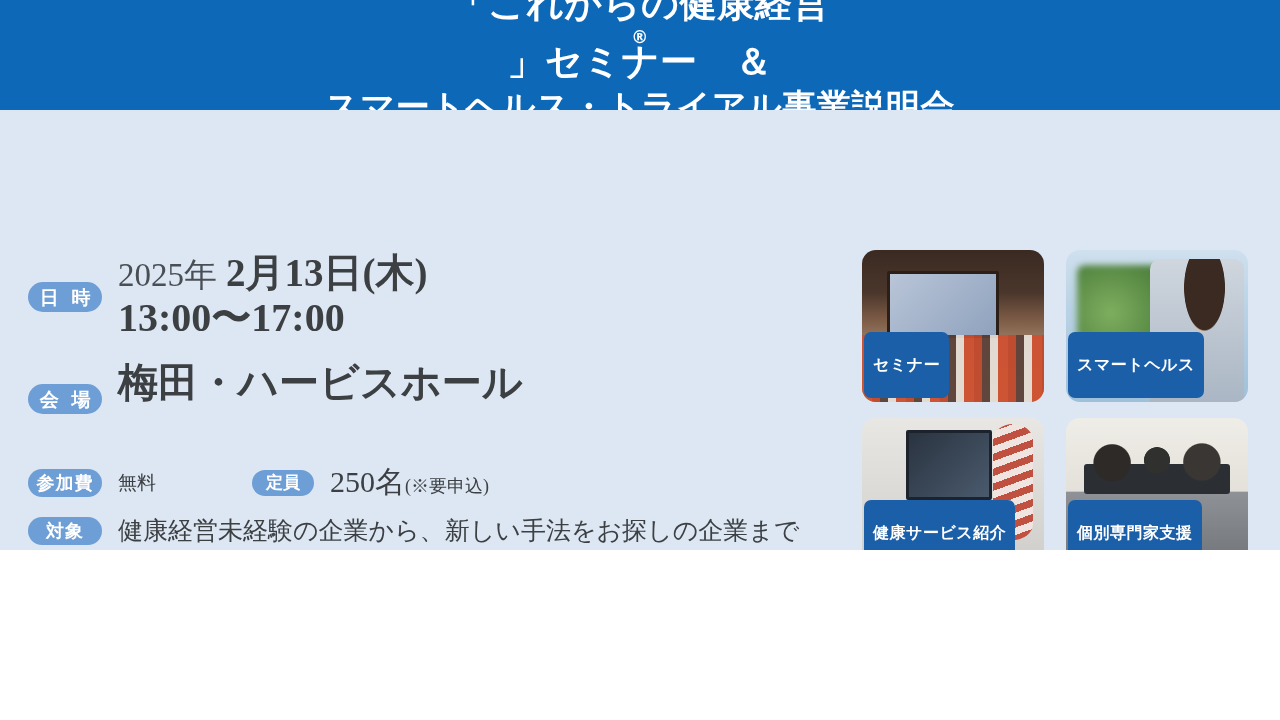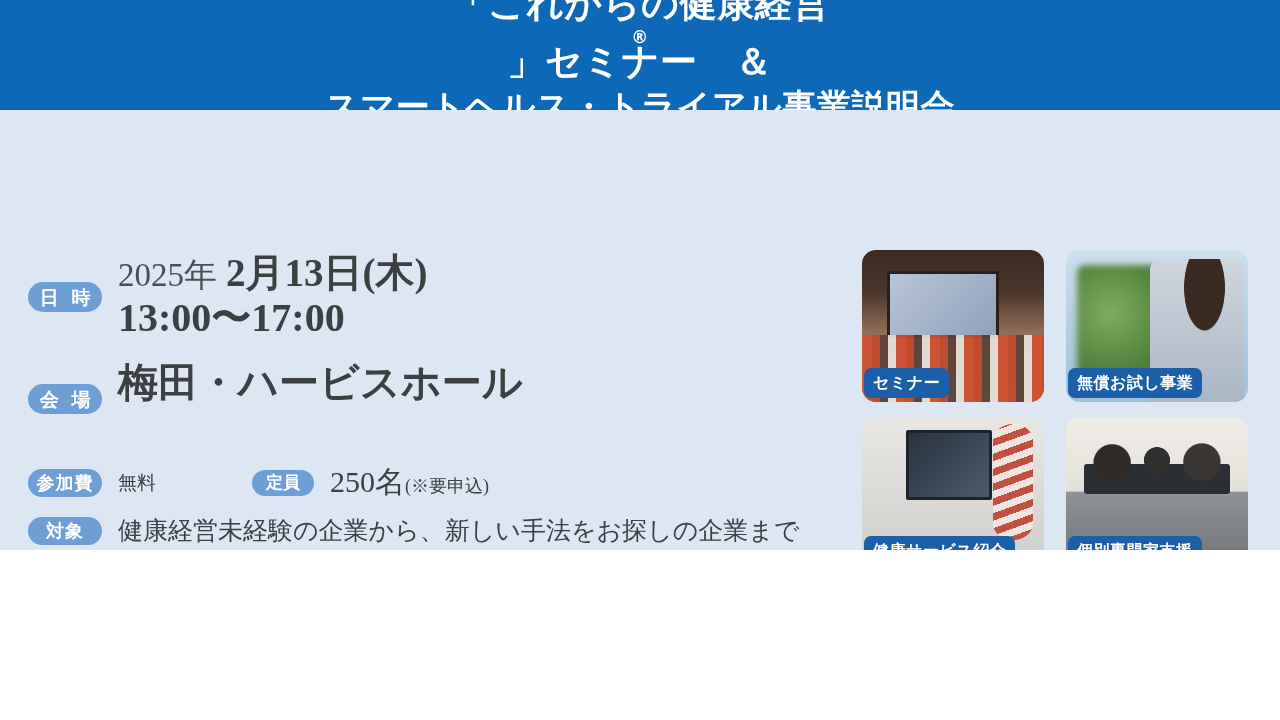--- a/index.html
+++ b/index.html
@@ -90,21 +90,21 @@
     gap:16px 22px;
   }
   .photo{
     position:relative;width:182px;height:152px;border-radius:14px;overflow:hidden;
   }
   .ph-img{position:absolute;inset:0;}
   .caption{
     position:absolute;left:2px;bottom:4px;
     background:#1a5fa8;color:#fff;border-radius:7px;
     font-size:16px;font-weight:700;line-height:1;
-    padding:7px 9px;white-space:nowrap;letter-spacing:.5px;
+    padding:25px 9px;white-space:nowrap;letter-spacing:.5px;
   }
 
   
   .art-seminar{background:linear-gradient(#3a2a22 0%,#4a362b 28%,#7b5a45 45%,#9c7b63 60%,#b08a6e 100%);}
   .art-seminar::before{content:"";position:absolute;left:14%;top:14%;width:58%;height:40%;
     background:linear-gradient(135deg,#b9c5d8,#8fa2bd);border:3px solid #2b1f18;border-radius:2px;}
   .art-seminar::after{content:"";position:absolute;left:0;bottom:0;width:100%;height:44%;
     background:repeating-linear-gradient(90deg,#d0502f 0 10px,#c2482a 10px 18px,#5a4038 18px 26px,#e8e2da 26px 34px);
     opacity:.92;}
 
@@ -196,21 +196,21 @@
 
     </div>
 
     <div class="photos">
       <div class="photo">
         <div class="ph-img art-seminar"></div>
         <span class="caption">セミナー</span>
       </div>
       <div class="photo">
         <div class="ph-img art-watch"></div>
-        <span class="caption">無償お試し事業</span>
+        <span class="caption">スマートヘルス</span>
       </div>
       <div class="photo">
         <div class="ph-img art-service"></div>
         <span class="caption">健康サービス紹介</span>
       </div>
       <div class="photo">
         <div class="ph-img art-expert"></div>
         <span class="caption">個別専門家支援</span>
       </div>
     </div>

